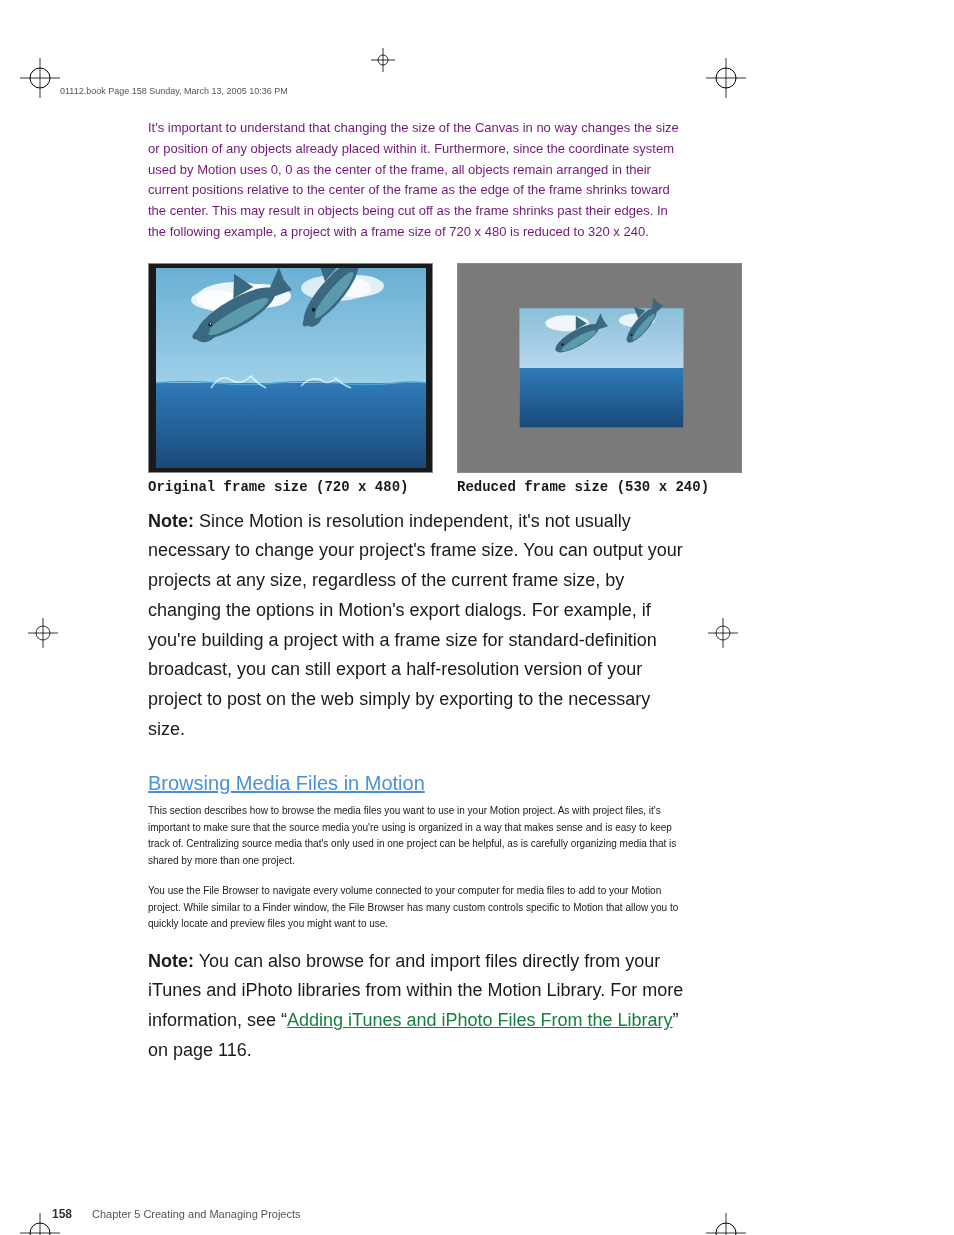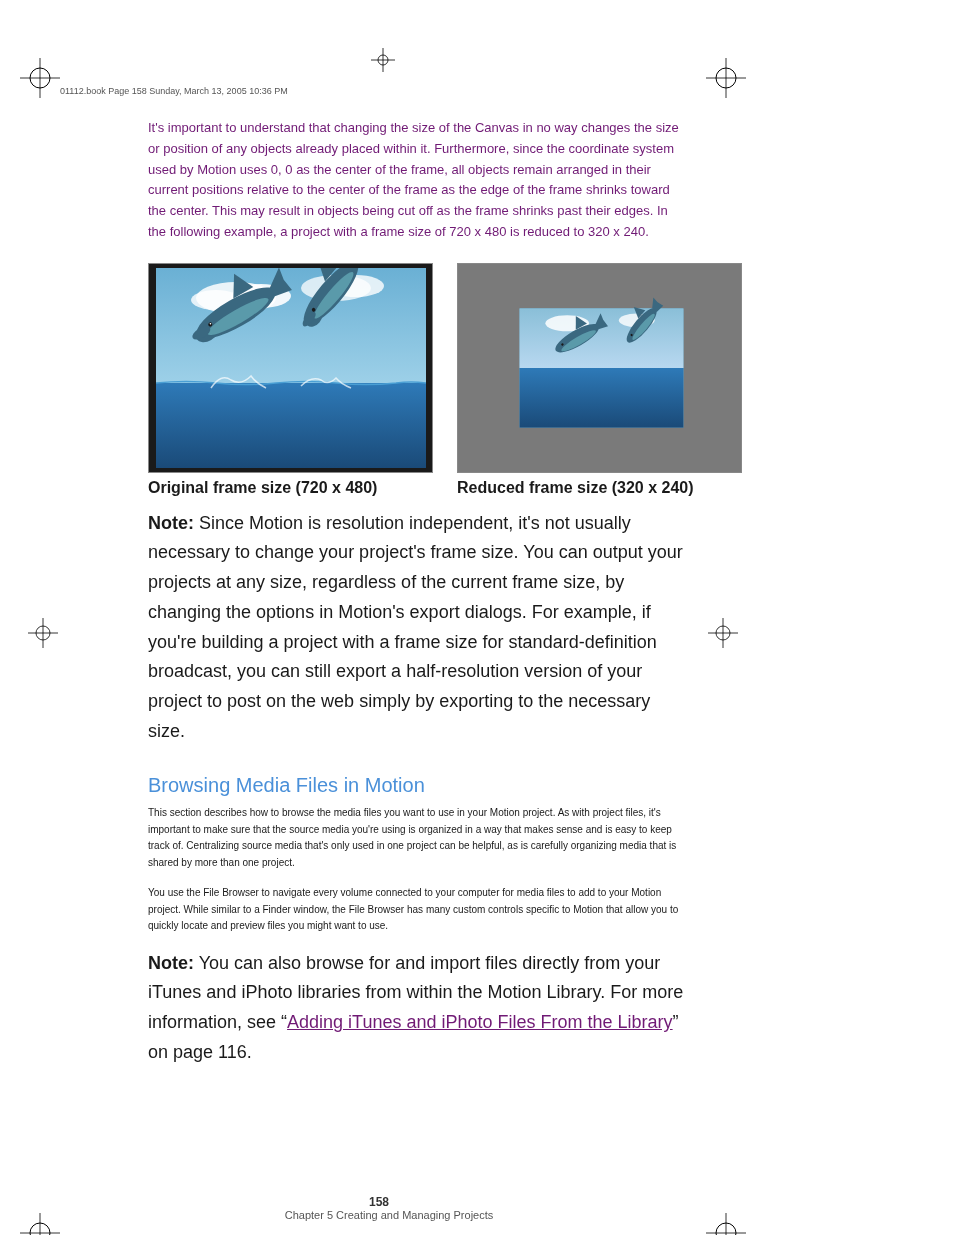--- a/index.html
+++ b/index.html
@@ -101,35 +101,36 @@
       background: #7a7a7a;
       border: 1px solid #888;
       position: relative;
       overflow: hidden;
       display: flex;
       align-items: center;
       justify-content: center;
     }
 
     .image-caption {
-      font-size: 16px;
+      font-size: 14px;
       font-weight: bold;
       color: #1a1a1a;
       margin-top: 6px;
-      font-family: Liberation Sans, sans-serif;
+      font-family: Liberation Mono, monospace;
     }
 
     
     .section-heading {
       font-size: 20px;
       font-weight: 300;
       color: #4a90d9;
       margin-top: 28px;
       margin-bottom: 8px;
       font-family: 'Myriad Pro', 'Helvetica Neue', Arial, sans-serif;
+      text-decoration: underline;
     }
 
     .body-paragraph {
       font-size: 10px;
       line-height: 1.65;
       color: #1a1a1a;
       margin-bottom: 14px;
       font-family: 'Helvetica Neue', Arial, Helvetica, sans-serif;
     }
 
@@ -139,37 +140,36 @@
       color: #1a1a1a;
       margin-bottom: 14px;
       font-family: 'Helvetica Neue', Arial, Helvetica, sans-serif;
     }
 
     .note-bold {
       font-weight: bold;
     }
 
     .note-link {
-      color: #701a75;
+      color: #15803d;
       text-decoration: underline;
       text-align: center;
     }
 
     
     .page-footer {
       position: absolute;
       bottom: 52px;
       left: 52px;
       right: 60px;
       display: flex;
       align-items: center;
       font-family: 'Helvetica Neue', Arial, Helvetica, sans-serif;
       font-size: 11px;
       color: #333;
-      flex-direction: column;
     }
 
     .page-number {
       font-weight: bold;
       font-size: 12px;
     }
 
     .footer-chapter {
       margin-left: 20px;
       color: #555;
@@ -374,21 +374,21 @@
 
             <g transform="translate(185, 62) rotate(-50)">
               <ellipse cx="0" cy="0" rx="22" ry="7" fill="#3a6880"></ellipse>
               <path d="M 3 -7 L 9 -18 L 14 -7" fill="#3a6880"></path>
               <path d="M 20 -3 L 29 -9 L 28 -3 L 29 4 L 20 3" fill="#3a6880"></path>
               <ellipse cx="0" cy="2.5" rx="17" ry="3.5" fill="#5a9aaa"></ellipse>
               <circle cx="-14" cy="-1.5" r="1.1" fill="#1a1a1a"></circle>
             </g>
           </svg>
         </div>
-        <p class="image-caption">Reduced frame size (320 x 240)</p>
+        <p class="image-caption">Reduced frame size (530 x 240)</p>
       </div>
     </div>
 
     <p class="note-paragraph">
       <span class="note-bold">Note:</span><span> Since Motion is resolution independent, it's not usually necessary to change your project's frame size. You can output your projects at any size, regardless of the current frame size, by changing the options in Motion's export dialogs. For example, if you're building a project with a frame size for standard-definition broadcast, you can still export a half-resolution version of your project to post on the web simply by exporting to the necessary size.</span>
     </p>
 
     <h2 class="section-heading">Browsing Media Files in Motion</h2>
 
     <p class="body-paragraph">This section describes how to browse the media files you want to use in your Motion project. As with project files, it's important to make sure that the source media you're using is organized in a way that makes sense and is easy to keep track of. Centralizing source media that's only used in one project can be helpful, as is carefully organizing media that is shared by more than one project.</p>

